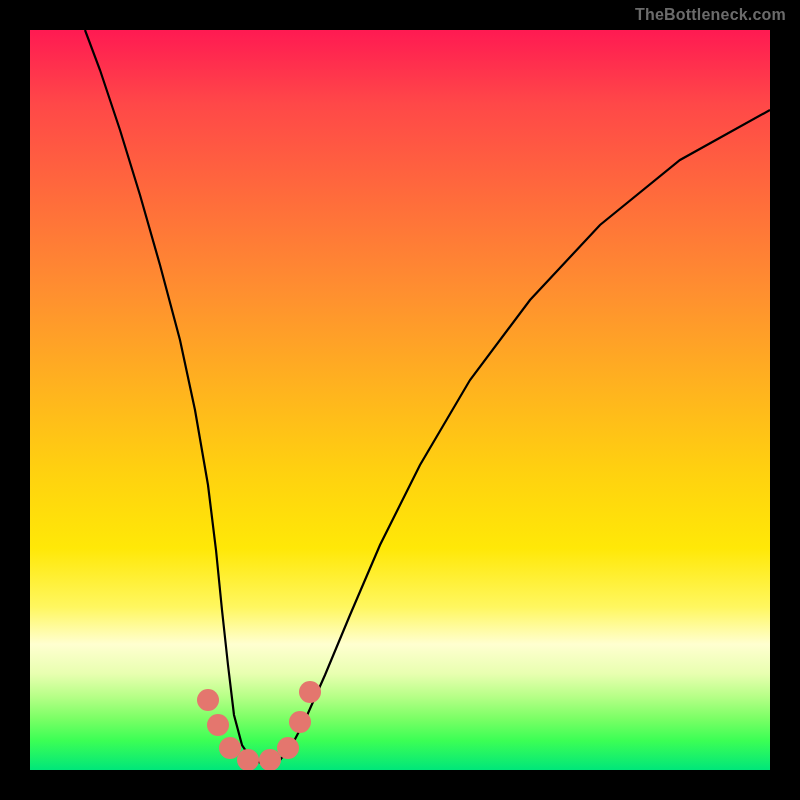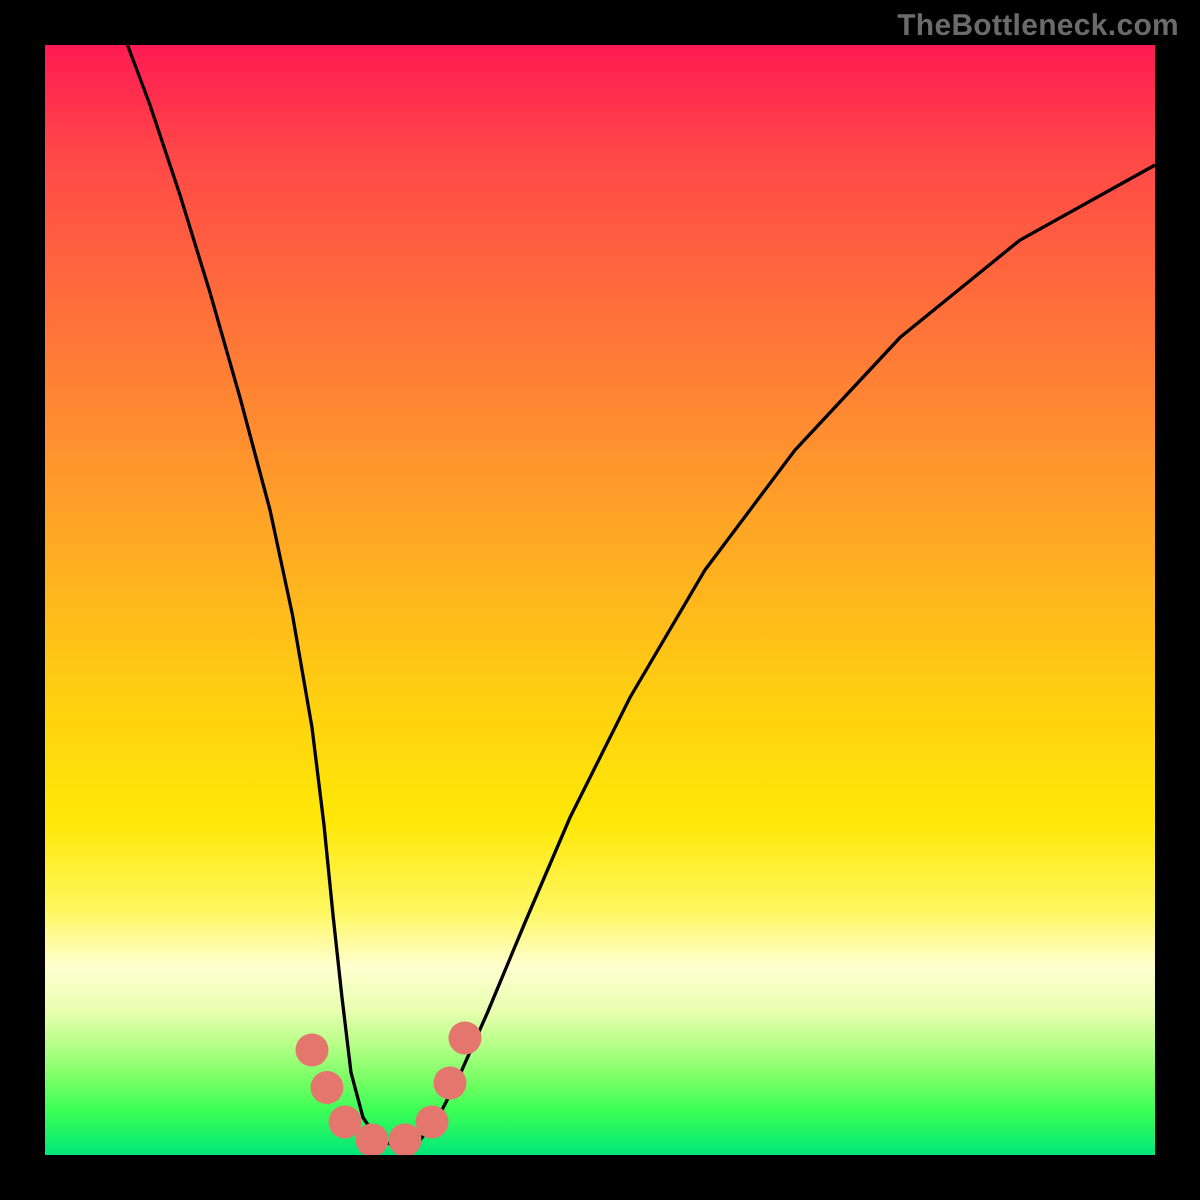--- a/index.html
+++ b/index.html
@@ -30,21 +30,21 @@
       #b8ff88 90%,
       #7cff66 93%,
       #3cff55 96%,
       #00e67a 100%);
   }
   .watermark {
     position: absolute;
     top: 6px;
     right: 14px;
     font-family: Arial, Helvetica, sans-serif;
-    font-size: 20px;
+    font-size: 16px;
     font-weight: bold;
     color: #6b6b6b;
     letter-spacing: 0.2px;
   }
   svg.curve {
     position: absolute;
     left: 0;
     top: 0;
     width: 740px;
     height: 740px;

